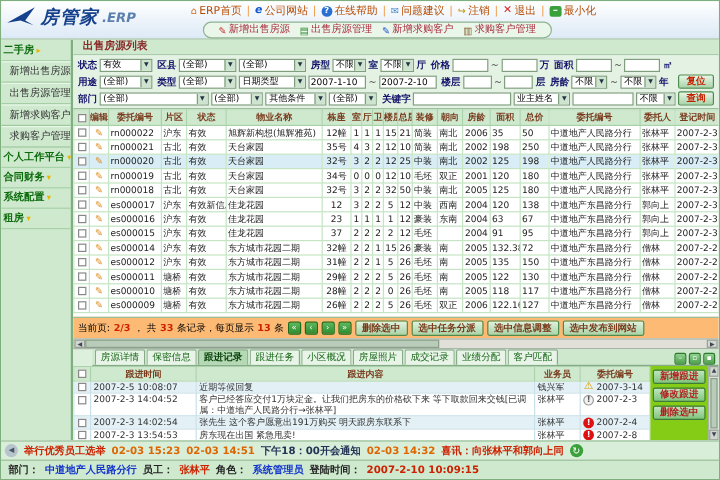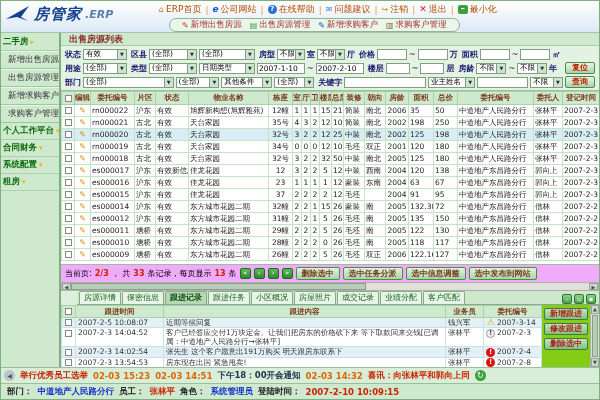--- a/index.html
+++ b/index.html
@@ -56,21 +56,21 @@
 .grid-wrap{flex:1;background:#fff;overflow:hidden;}
 table.grid{border-collapse:collapse;table-layout:fixed;width:100%;font-size:7.5px;}
 .grid th{background:#cfe9cf;color:#7a3b1e;font-weight:bold;border:1px solid #a8d2a8;height:13px;overflow:hidden;white-space:nowrap;padding:0;}
 .grid td{border:1px solid #c4e4c4;height:12px;overflow:hidden;white-space:nowrap;padding:0 1px;color:#222;}
 .grid tr.sel td{background:#d8edf6;}
 .cb{display:inline-block;width:7px;height:7px;background:#fff;border:1px solid #888;vertical-align:middle;cursor:pointer;}
 .pencil{color:#e09020;font-size:8px;cursor:pointer;}
 .tc{text-align:center;}
 
 
-.pager{height:18px;flex:none;display:flex;align-items:center;gap:3px;background:#f0abfc;border-top:1px solid #9bbf9b;padding:0 4px;font-size:8px;white-space:nowrap;}
+.pager{height:18px;flex:none;display:flex;align-items:center;gap:3px;background:#fdba74;border-top:1px solid #9bbf9b;padding:0 4px;font-size:8px;white-space:nowrap;}
 .pg-num{color:#cc2200;font-weight:bold;}
 .navbtn{width:11px;height:11px;flex:none;background:linear-gradient(#5cb85c,#2e8b2e);border:1px solid #1d6b1d;color:#fff;font-size:7px;line-height:9px;text-align:center;border-radius:2px;cursor:pointer;}
 .btn-act{background:linear-gradient(#dff2df,#a9d4a9);border:1px solid #4e8c4e;border-radius:2px;color:#7a3a1a;font-weight:bold;font-size:8px;height:13px;line-height:11px;padding:0 5px;cursor:pointer;}
 
 
 .hscroll{height:9px;flex:none;background:#e0e0d8;border:1px solid #aab4aa;display:flex;align-items:stretch;}
 .sc-arrow{width:9px;flex:none;background:#cfd8cf;border:1px solid #98a298;font-size:5px;line-height:7px;text-align:center;color:#445;cursor:pointer;}
 .sc-thumb{width:55%;background:#b9ccb9;border:1px solid #8aa08a;cursor:pointer;}
 .tabs{height:14px;flex:none;display:flex;align-items:flex-end;background:#cde8cd;border-bottom:1px solid #88aa88;padding-left:2px;margin-left:16px;}
 .tab{border:1px solid #88aa88;border-bottom:none;background:#e7f4e7;color:#146414;padding:0 4px;height:13px;line-height:12px;font-size:8px;margin-right:1px;border-radius:2px 2px 0 0;cursor:pointer;white-space:nowrap;}

